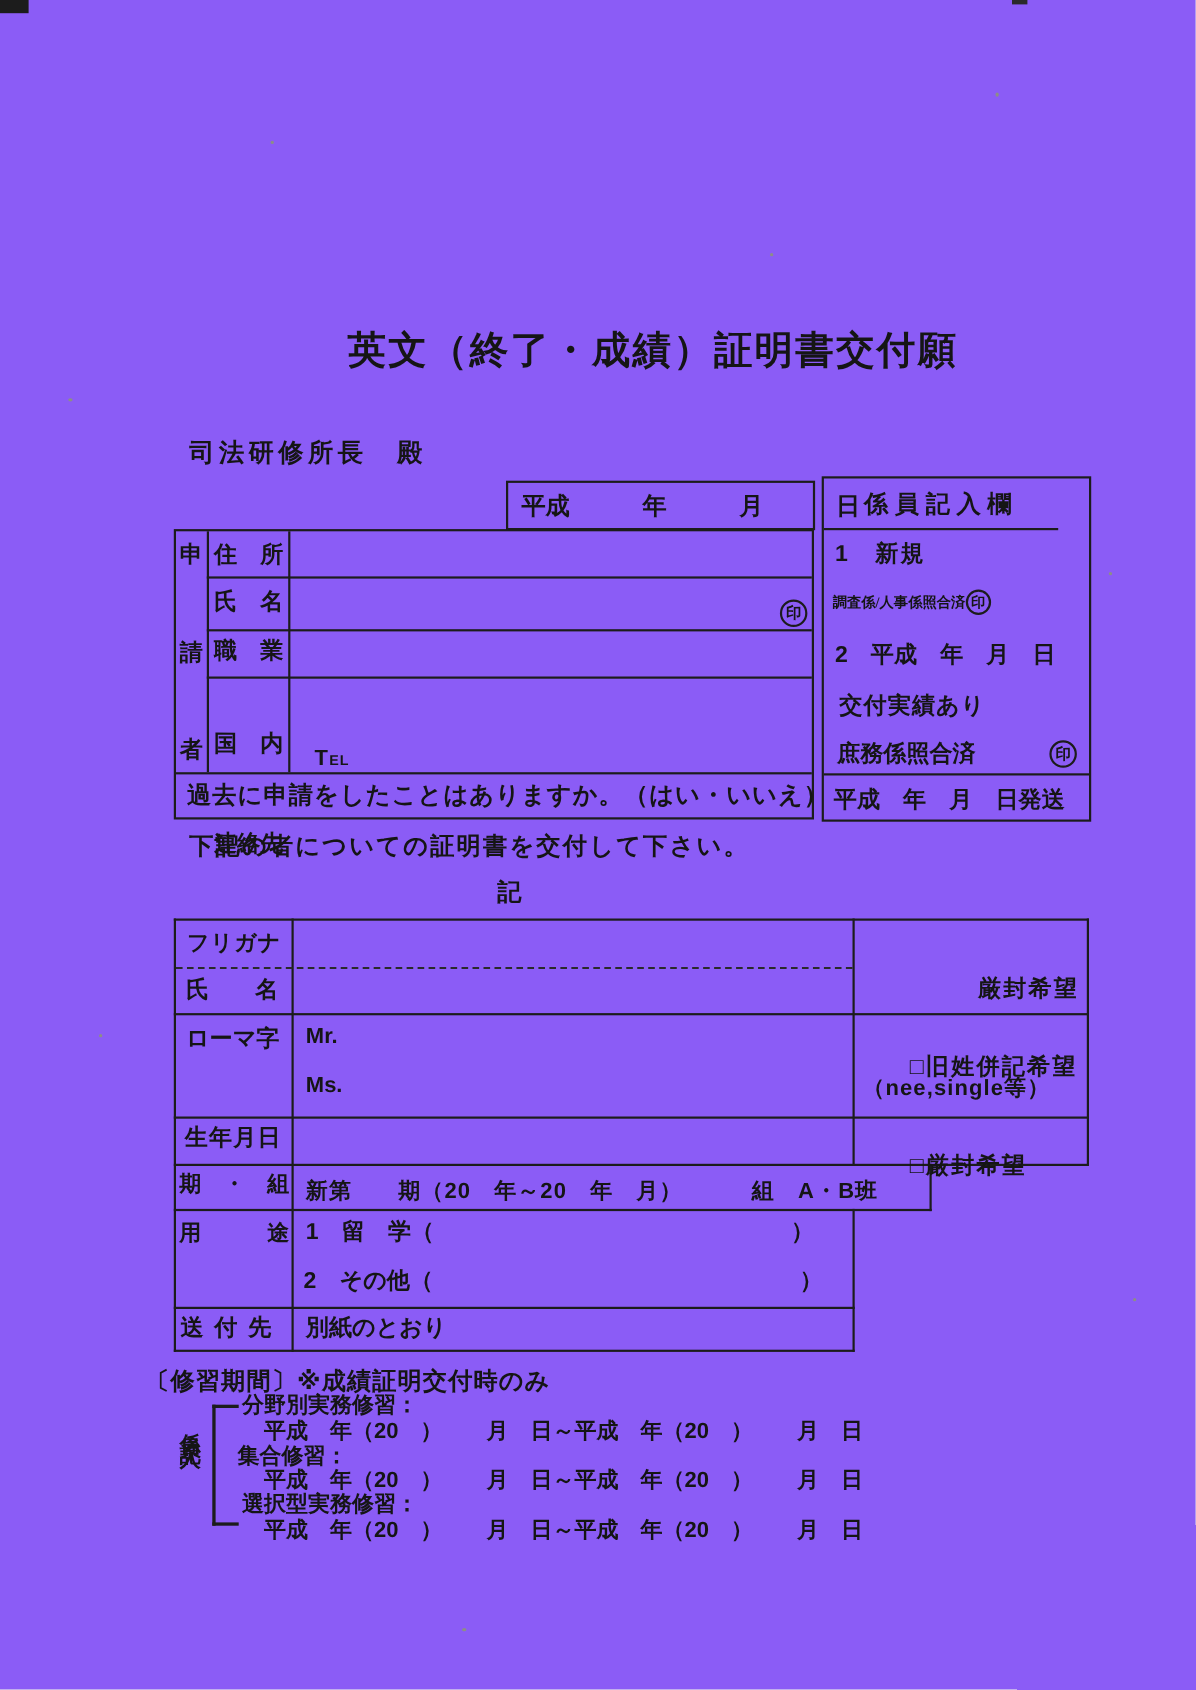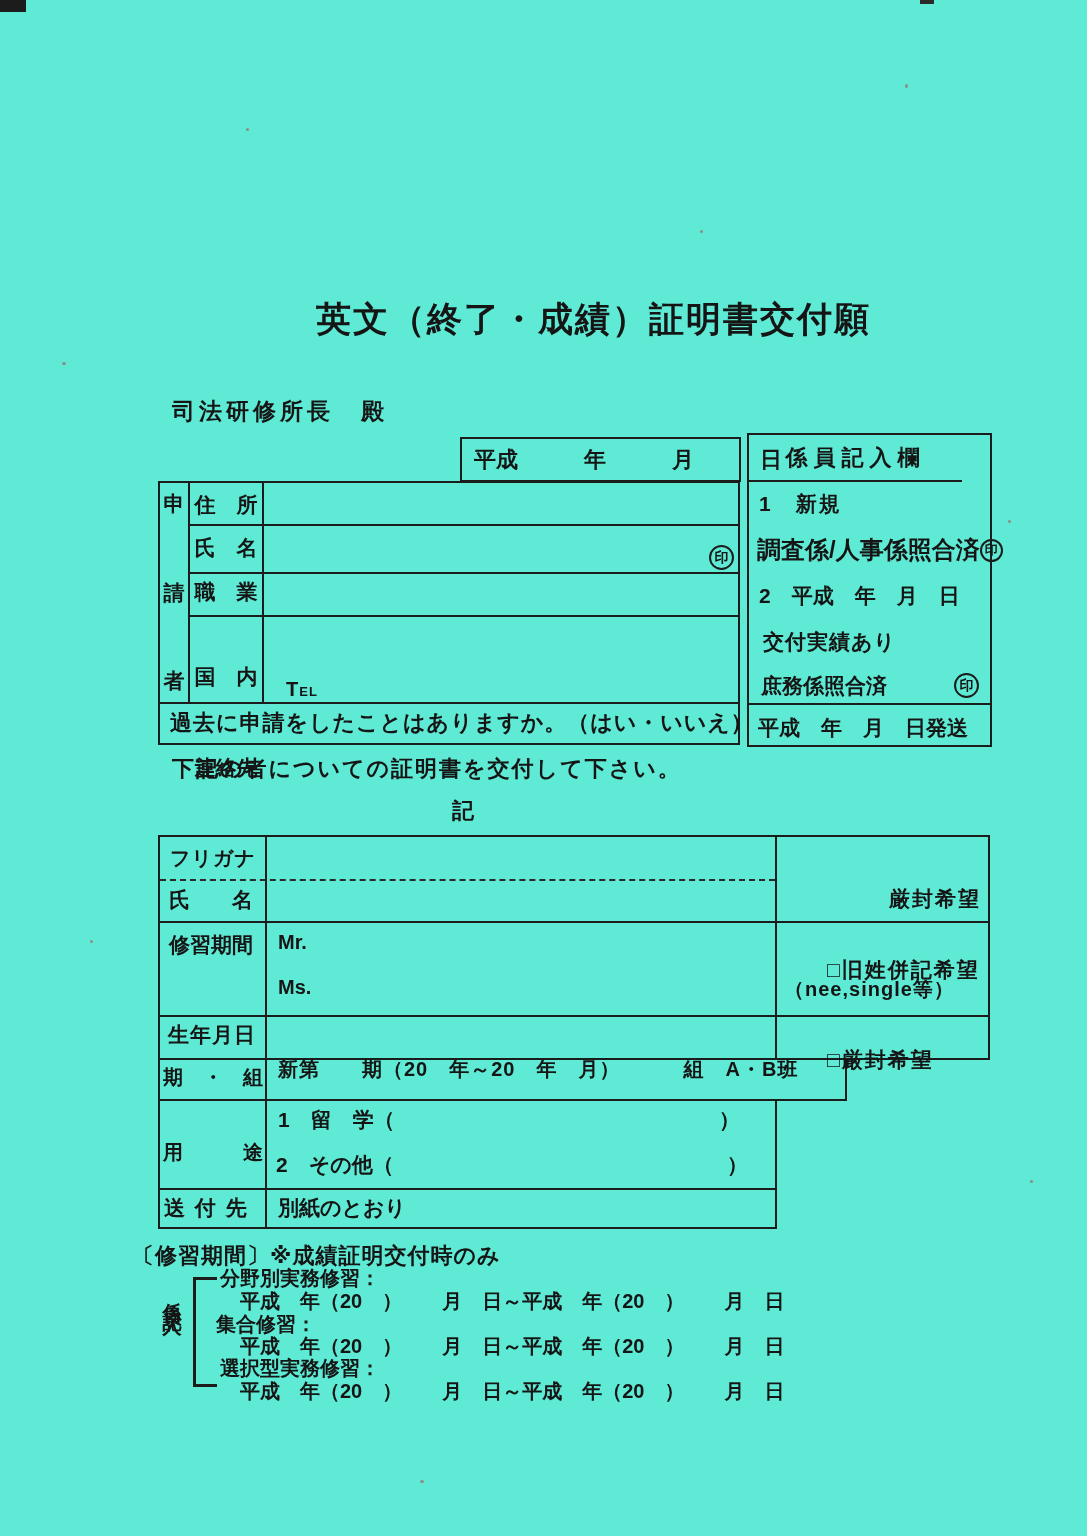--- a/index.html
+++ b/index.html
@@ -1,33 +1,33 @@
 <!DOCTYPE html>
 <html><head>
 <meta charset="utf-8">
 <style>
   * { margin:0; padding:0; box-sizing:border-box; }
   html,body { background:#e9e9e9; }
   .page {
     position:relative; width:1087px; height:1536px;
-    background:#5eead4; color:#151515; overflow:hidden;
+    background:#8b5cf6; color:#151515; overflow:hidden;
     font-family:"Liberation Sans","DejaVu Sans",sans-serif;
     font-weight:600;
   }
   .abs { position:absolute; }
   .t { white-space:pre; line-height:1.2; }
   .ln { position:absolute; background:#1c1c1c; }
   .dashed { position:absolute; border-top:2px dashed #2a2a2a; background:none; }
   .box { position:absolute; border:2px solid #1c1c1c; }
   .title { font-size:35px; font-weight:700; letter-spacing:2px; }
   .addr { font-size:23px; letter-spacing:4px; }
   .fs22 { font-size:22px; }
   .fs21 { font-size:21px; }
   .fs20 { font-size:20px; }
-  .fs18 { font-size:24px; }
+  .fs18 { font-size:13px;font-family:Liberation Serif, serif; }
   .seal {
     display:inline-flex; align-items:center; justify-content:center;
     width:25px; height:25px; border:2px solid #1c1c1c; border-radius:50%;
     font-size:14px; font-weight:600; flex:0 0 auto;
   }
   .vgroup {
     display:flex; flex-direction:column; justify-content:space-between;
     align-items:center; padding:7px 0; font-size:21px;
   }
   .tel { font-size:13px; letter-spacing:1px; }
@@ -132,29 +132,29 @@
     <div class="dashed" style="left:2px;top:44px;width:615px;"></div>
     <div class="ln" style="left:0;top:86px;width:832px;height:2px;"></div>
     <div class="ln" style="left:0;top:180px;width:832px;height:2px;"></div>
     <div class="ln" style="left:0;top:223px;width:832px;height:2px;"></div>
     <div class="ln" style="left:0;top:264px;width:689px;height:2px;"></div>
     <div class="ln" style="left:0;top:353px;width:619px;height:2px;"></div>
     <div class="ln" style="left:0;top:392px;width:619px;height:2px;"></div>
 
     <div class="abs t fs20" style="left:12px;top:11px;letter-spacing:1px;">フリガナ</div>
     <div class="abs t fs21" style="left:11px;top:52px;">氏　　名</div>
-    <div class="abs t fs21" style="left:11px;top:97px;">修習期間</div>
+    <div class="abs t fs21" style="left:11px;top:97px;">ローマ字</div>
     <div class="abs t fs21" style="left:10px;top:187px;letter-spacing:1px;">生年月日</div>
     <div class="abs t fs20" style="left:5px;top:230px;">期　・　組</div>
-    <div class="abs t fs20" style="left:5px;top:274px;margin-top:31px;">用　　　途</div>
+    <div class="abs t fs20" style="left:5px;top:274px;">用　　　途</div>
     <div class="abs t fs21" style="left:6px;top:360px;letter-spacing:2px;">送 付 先</div>
 
     <div class="abs t fs20" style="left:120px;top:95px;">Mr.</div>
     <div class="abs t fs20" style="left:120px;top:140px;">Ms.</div>
-    <div class="abs t fs20" style="left:120px;top:222px;letter-spacing:1px;">新第　　期（20　年～20　年　月）　　　組　A・B班</div>
+    <div class="abs t fs20" style="left:120px;top:236px;letter-spacing:1px;">新第　　期（20　年～20　年　月）　　　組　A・B班</div>
     <div class="abs flexrow" style="left:120px;top:272px;width:462px;">
       <span class="t fs21">1　留　学（</span>
       <span class="t fs21">）</span>
     </div>
     <div class="abs flexrow" style="left:118px;top:317px;width:472px;">
       <span class="t fs21">2　その他（</span>
       <span class="t fs21">）</span>
     </div>
     <div class="abs t fs21" style="left:120px;top:360px;">別紙のとおり</div>
 

